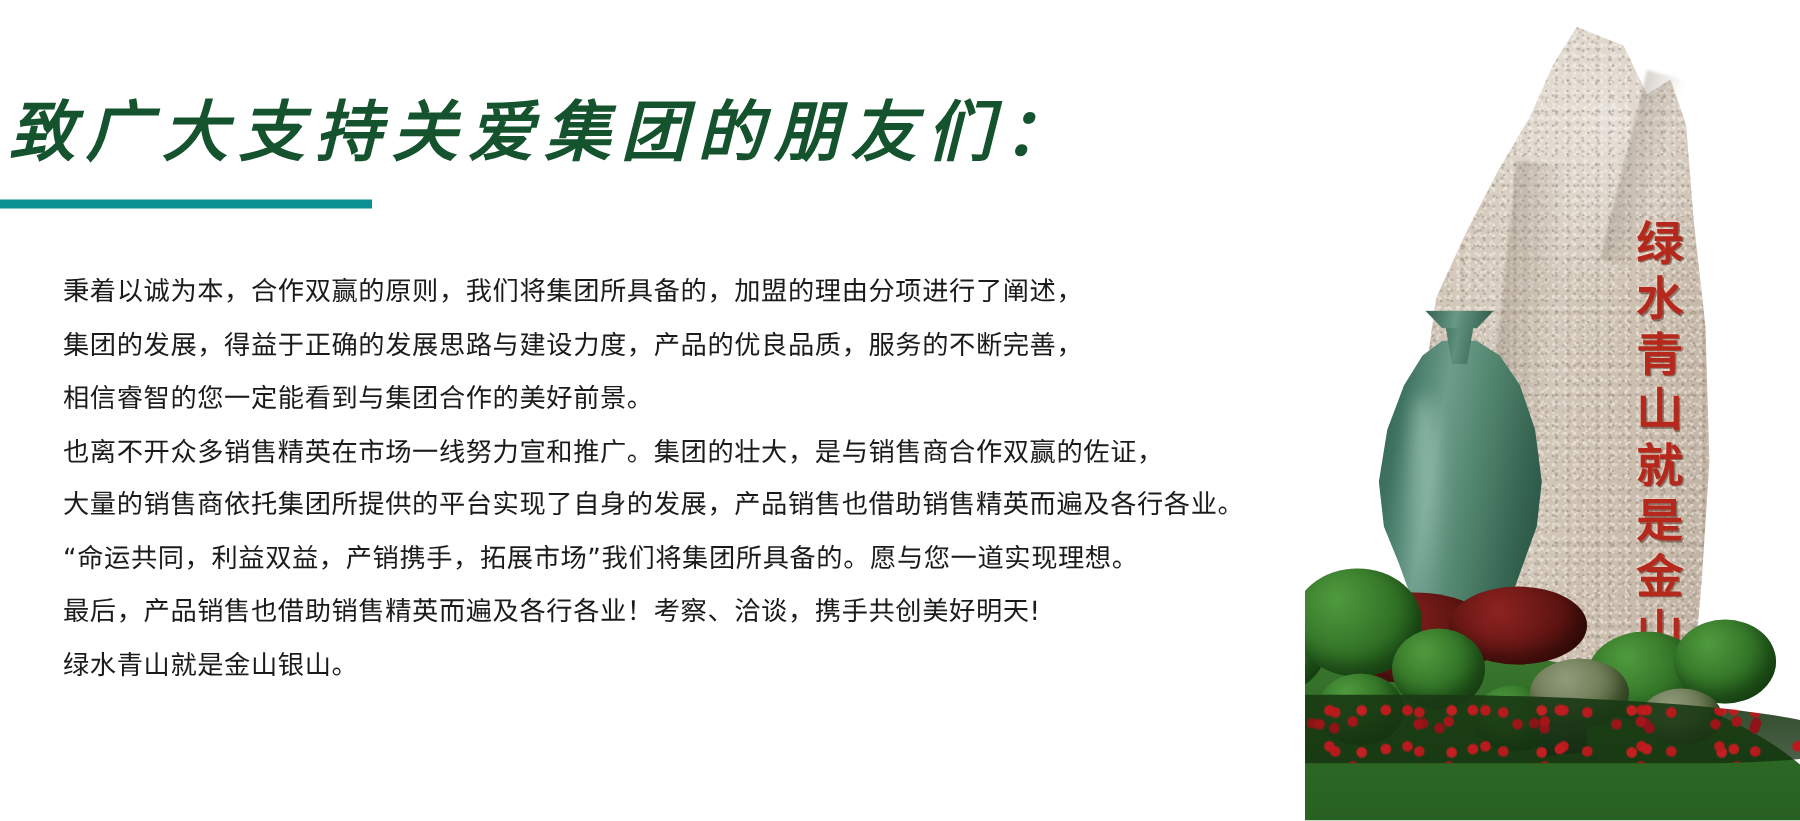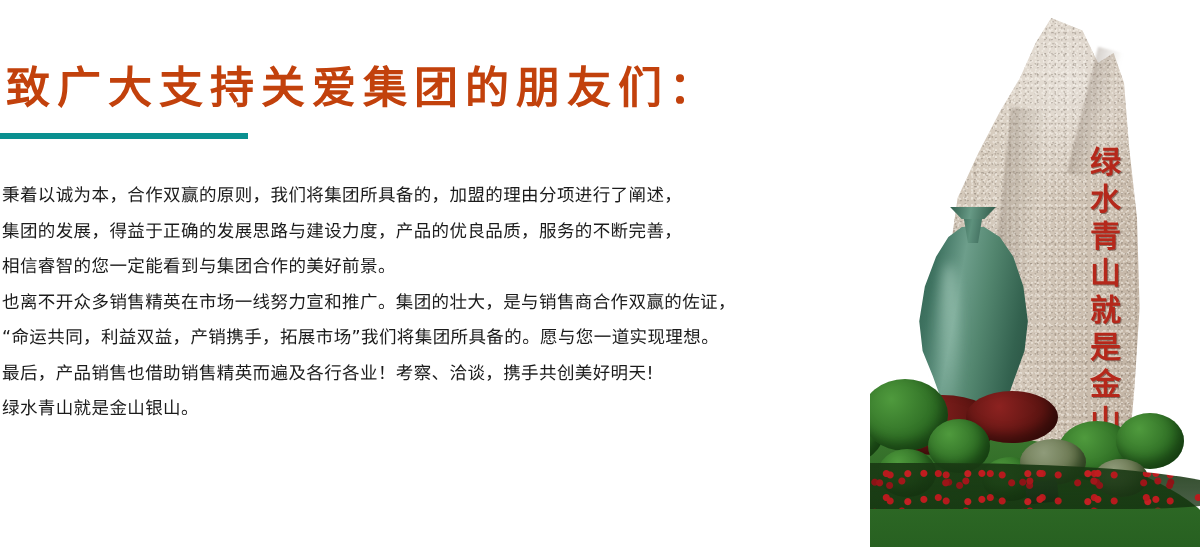--- a/index.html
+++ b/index.html
@@ -244,22 +244,23 @@
     left:0; top:0;
     width:900px; height:547px;
   }
 
   .headline {
     position:absolute;
     left:6px; top:52px;
     font-family:"DejaVu Serif","Liberation Serif",serif;
     font-size:44px;
     font-weight:700;
+    font-style:italic;
     letter-spacing:7px;
-    color:#c2410c;
+    color:#14532d;
     white-space:nowrap;
   }
 
   .headline-rule {
     position:absolute;
     left:0; top:133px;
     width:248px; height:6px;
     background:#0a9090;
   }
 
@@ -269,20 +270,21 @@
     width:880px;
   }
   .body-line {
     font-family:"DejaVu Sans","Liberation Sans",sans-serif;
     font-size:17.5px;
     font-weight:500;
     color:#1b1b1b;
     line-height:35.5px;
     letter-spacing:.4px;
     white-space:nowrap;
+    margin-left:40px;
   }
 </style>
 </head>
 <body>
 
 <div id="page">
 
   <div id="scenery">
 
     <div class="stone-wrap">
@@ -322,19 +324,20 @@
 
     <div class="headline">致广大支持关爱集团的朋友们：</div>
 
     <div class="headline-rule"></div>
 
     <div class="body-copy">
       <div class="body-line">秉着以诚为本，合作双赢的原则，我们将集团所具备的，加盟的理由分项进行了阐述，</div>
       <div class="body-line">集团的发展，得益于正确的发展思路与建设力度，产品的优良品质，服务的不断完善，</div>
       <div class="body-line">相信睿智的您一定能看到与集团合作的美好前景。</div>
       <div class="body-line">也离不开众多销售精英在市场一线努力宣和推广。集团的壮大，是与销售商合作双赢的佐证，</div>
+      <div class="body-line">大量的销售商依托集团所提供的平台实现了自身的发展，产品销售也借助销售精英而遍及各行各业。</div>
       <div class="body-line">“命运共同，利益双益，产销携手，拓展市场”我们将集团所具备的。愿与您一道实现理想。</div>
       <div class="body-line">最后，产品销售也借助销售精英而遍及各行各业！考察、洽谈，携手共创美好明天!</div>
       <div class="body-line">绿水青山就是金山银山。</div>
     </div>
 
   </div>
 </div>
 
 </body></html>

